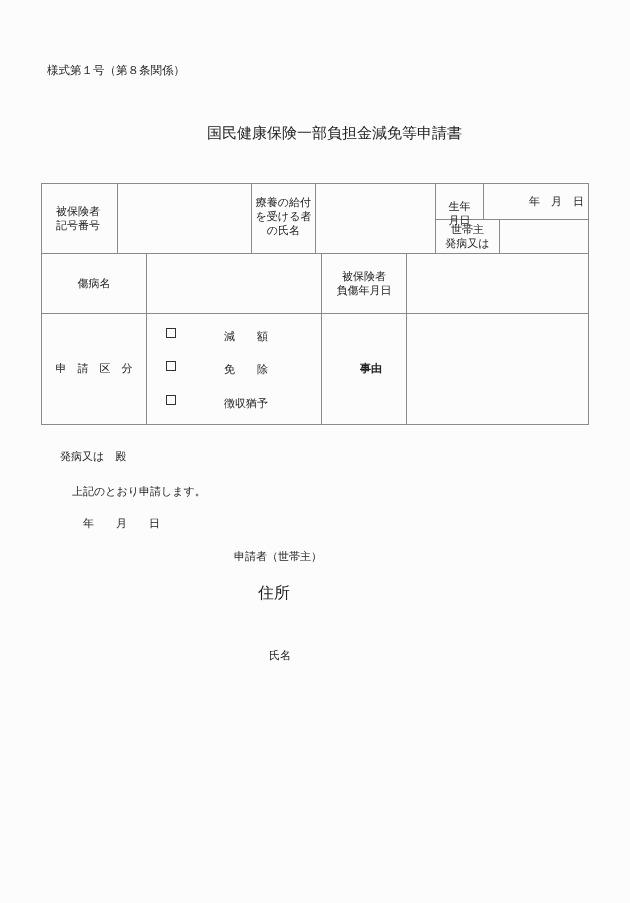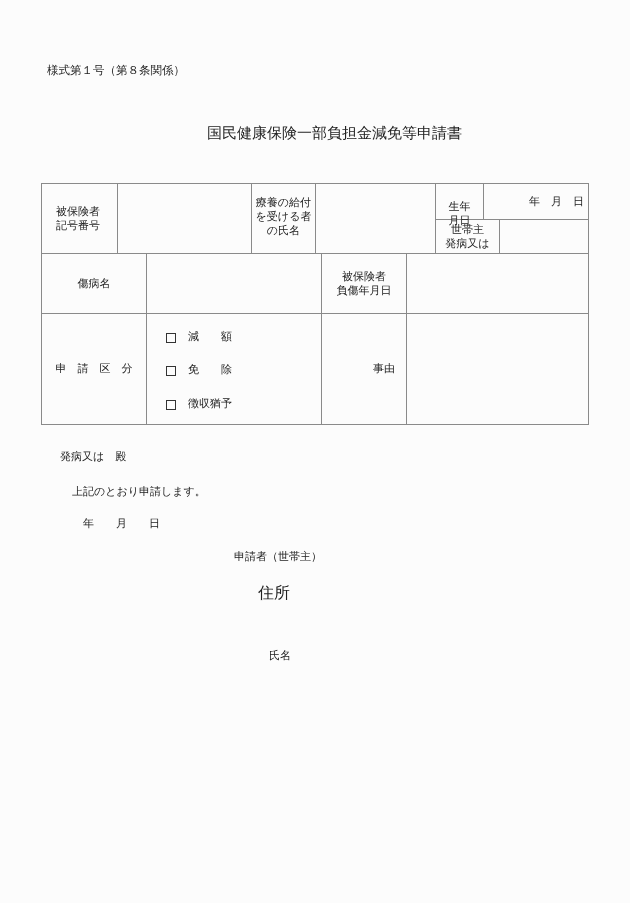--- a/index.html
+++ b/index.html
@@ -40,23 +40,24 @@
       height: 8px;
       border: 1px solid #333;
       margin-right: 12px;
       vertical-align: middle;
       position: relative;
       top: -1px;
     }
     .option {
       position: absolute;
       display: flex;
-      align-items: flex-end;
+      align-items: flex-start;
       font-size: 11px;
       white-space: pre;
+      gap: 36px;
     }
   </style>
 </head>
 <body>
 
 <div class="abs text" style="left:47px; top:65px; font-size:11.5px;">様式第１号（第８条関係）</div>
 
 <div class="abs text" style="left:207px; top:126px; font-size:15px;">国民健康保険一部負担金減免等申請書</div>
 
 <div>
@@ -112,21 +113,21 @@
   </div>
   <div class="option" style="left:166px; top:362px;">
     <span class="checkbox"></span>
     <span>免　　除</span>
   </div>
   <div class="option" style="left:166px; top:396px;">
     <span class="checkbox"></span>
     <span>徴収猶予</span>
   </div>
 
-  <div class="cell" style="left:342px; top:314px; width:84px; height:110px;">事由</div>
+  <div class="cell" style="left:329px; top:314px; width:84px; height:110px;font-weight:bold;">事由</div>
   <div class="cell" style="left:407px; top:314px; width:181px; height:110px;"></div>
 </div>
 
 <div class="abs text" style="left:60px; top:451px; font-size:11px;">発病又は　殿</div>
 
 <div class="abs text" style="left:72px; top:486px; font-size:11px;">上記のとおり申請します。</div>
 
 <div class="abs text" style="left:83px; top:518px; font-size:11px;">年　　月　　日</div>
 
 <div class="abs text" style="left:234px; top:551px; font-size:11px;">申請者（世帯主）</div>

